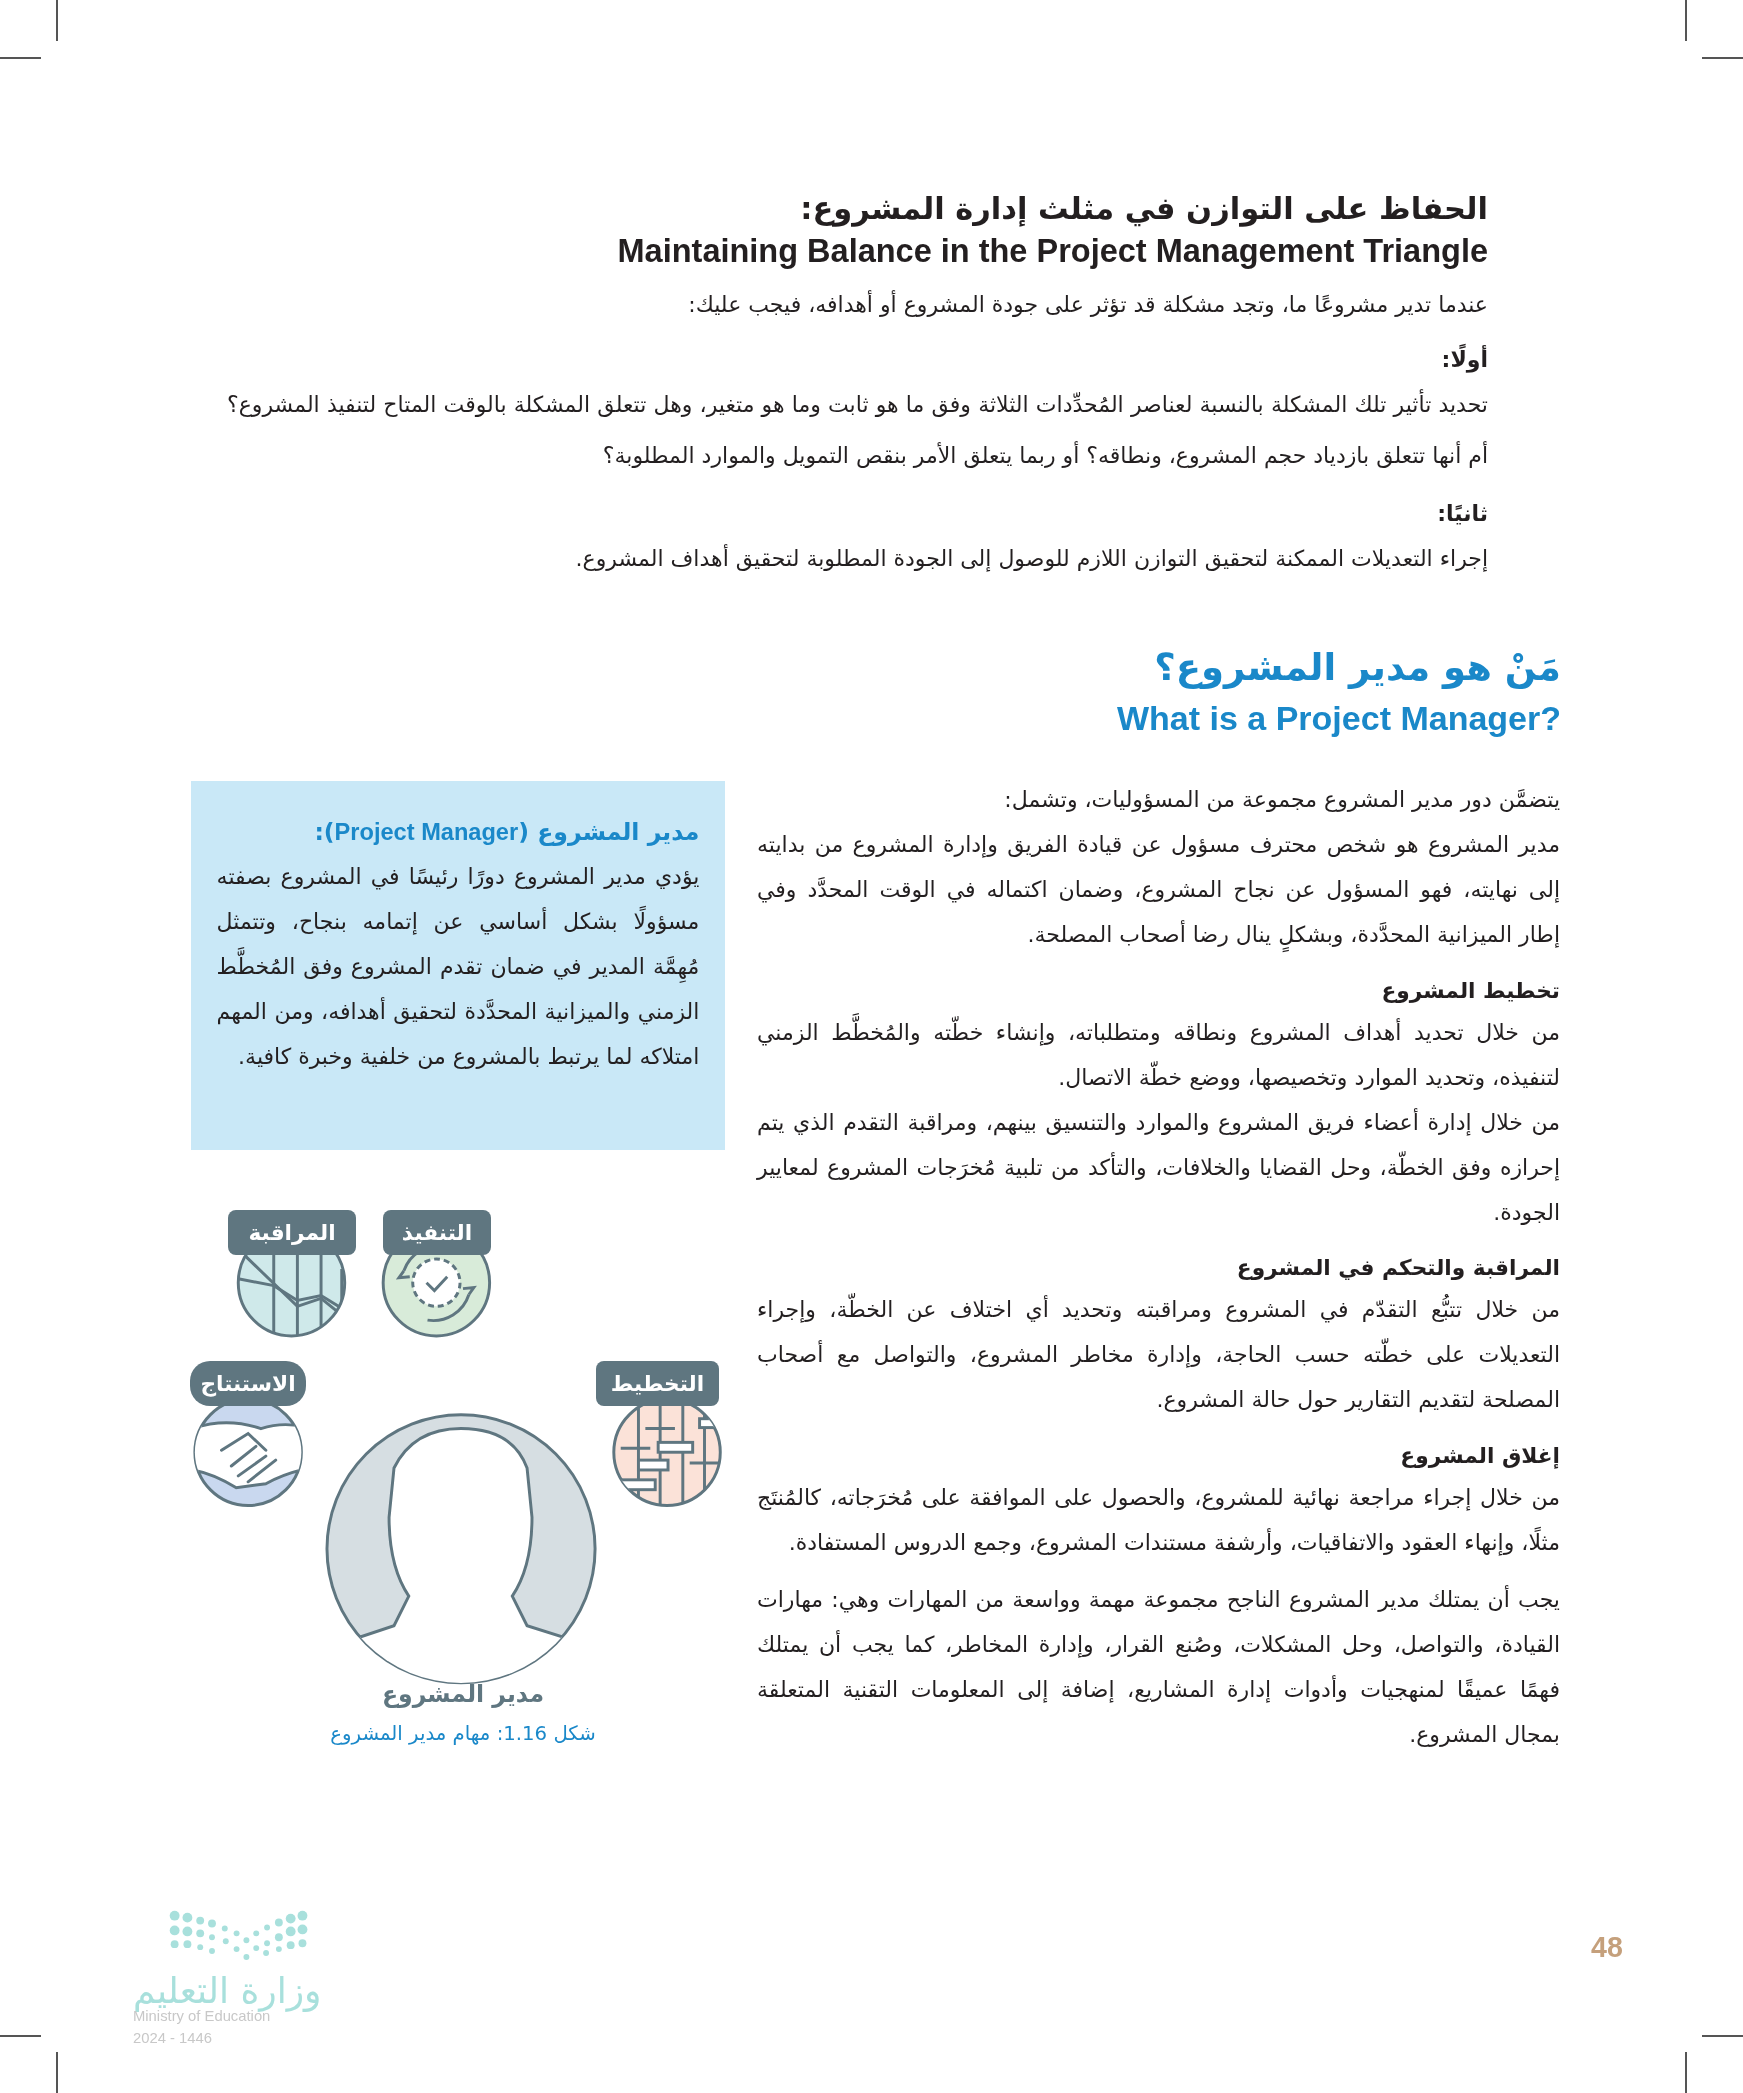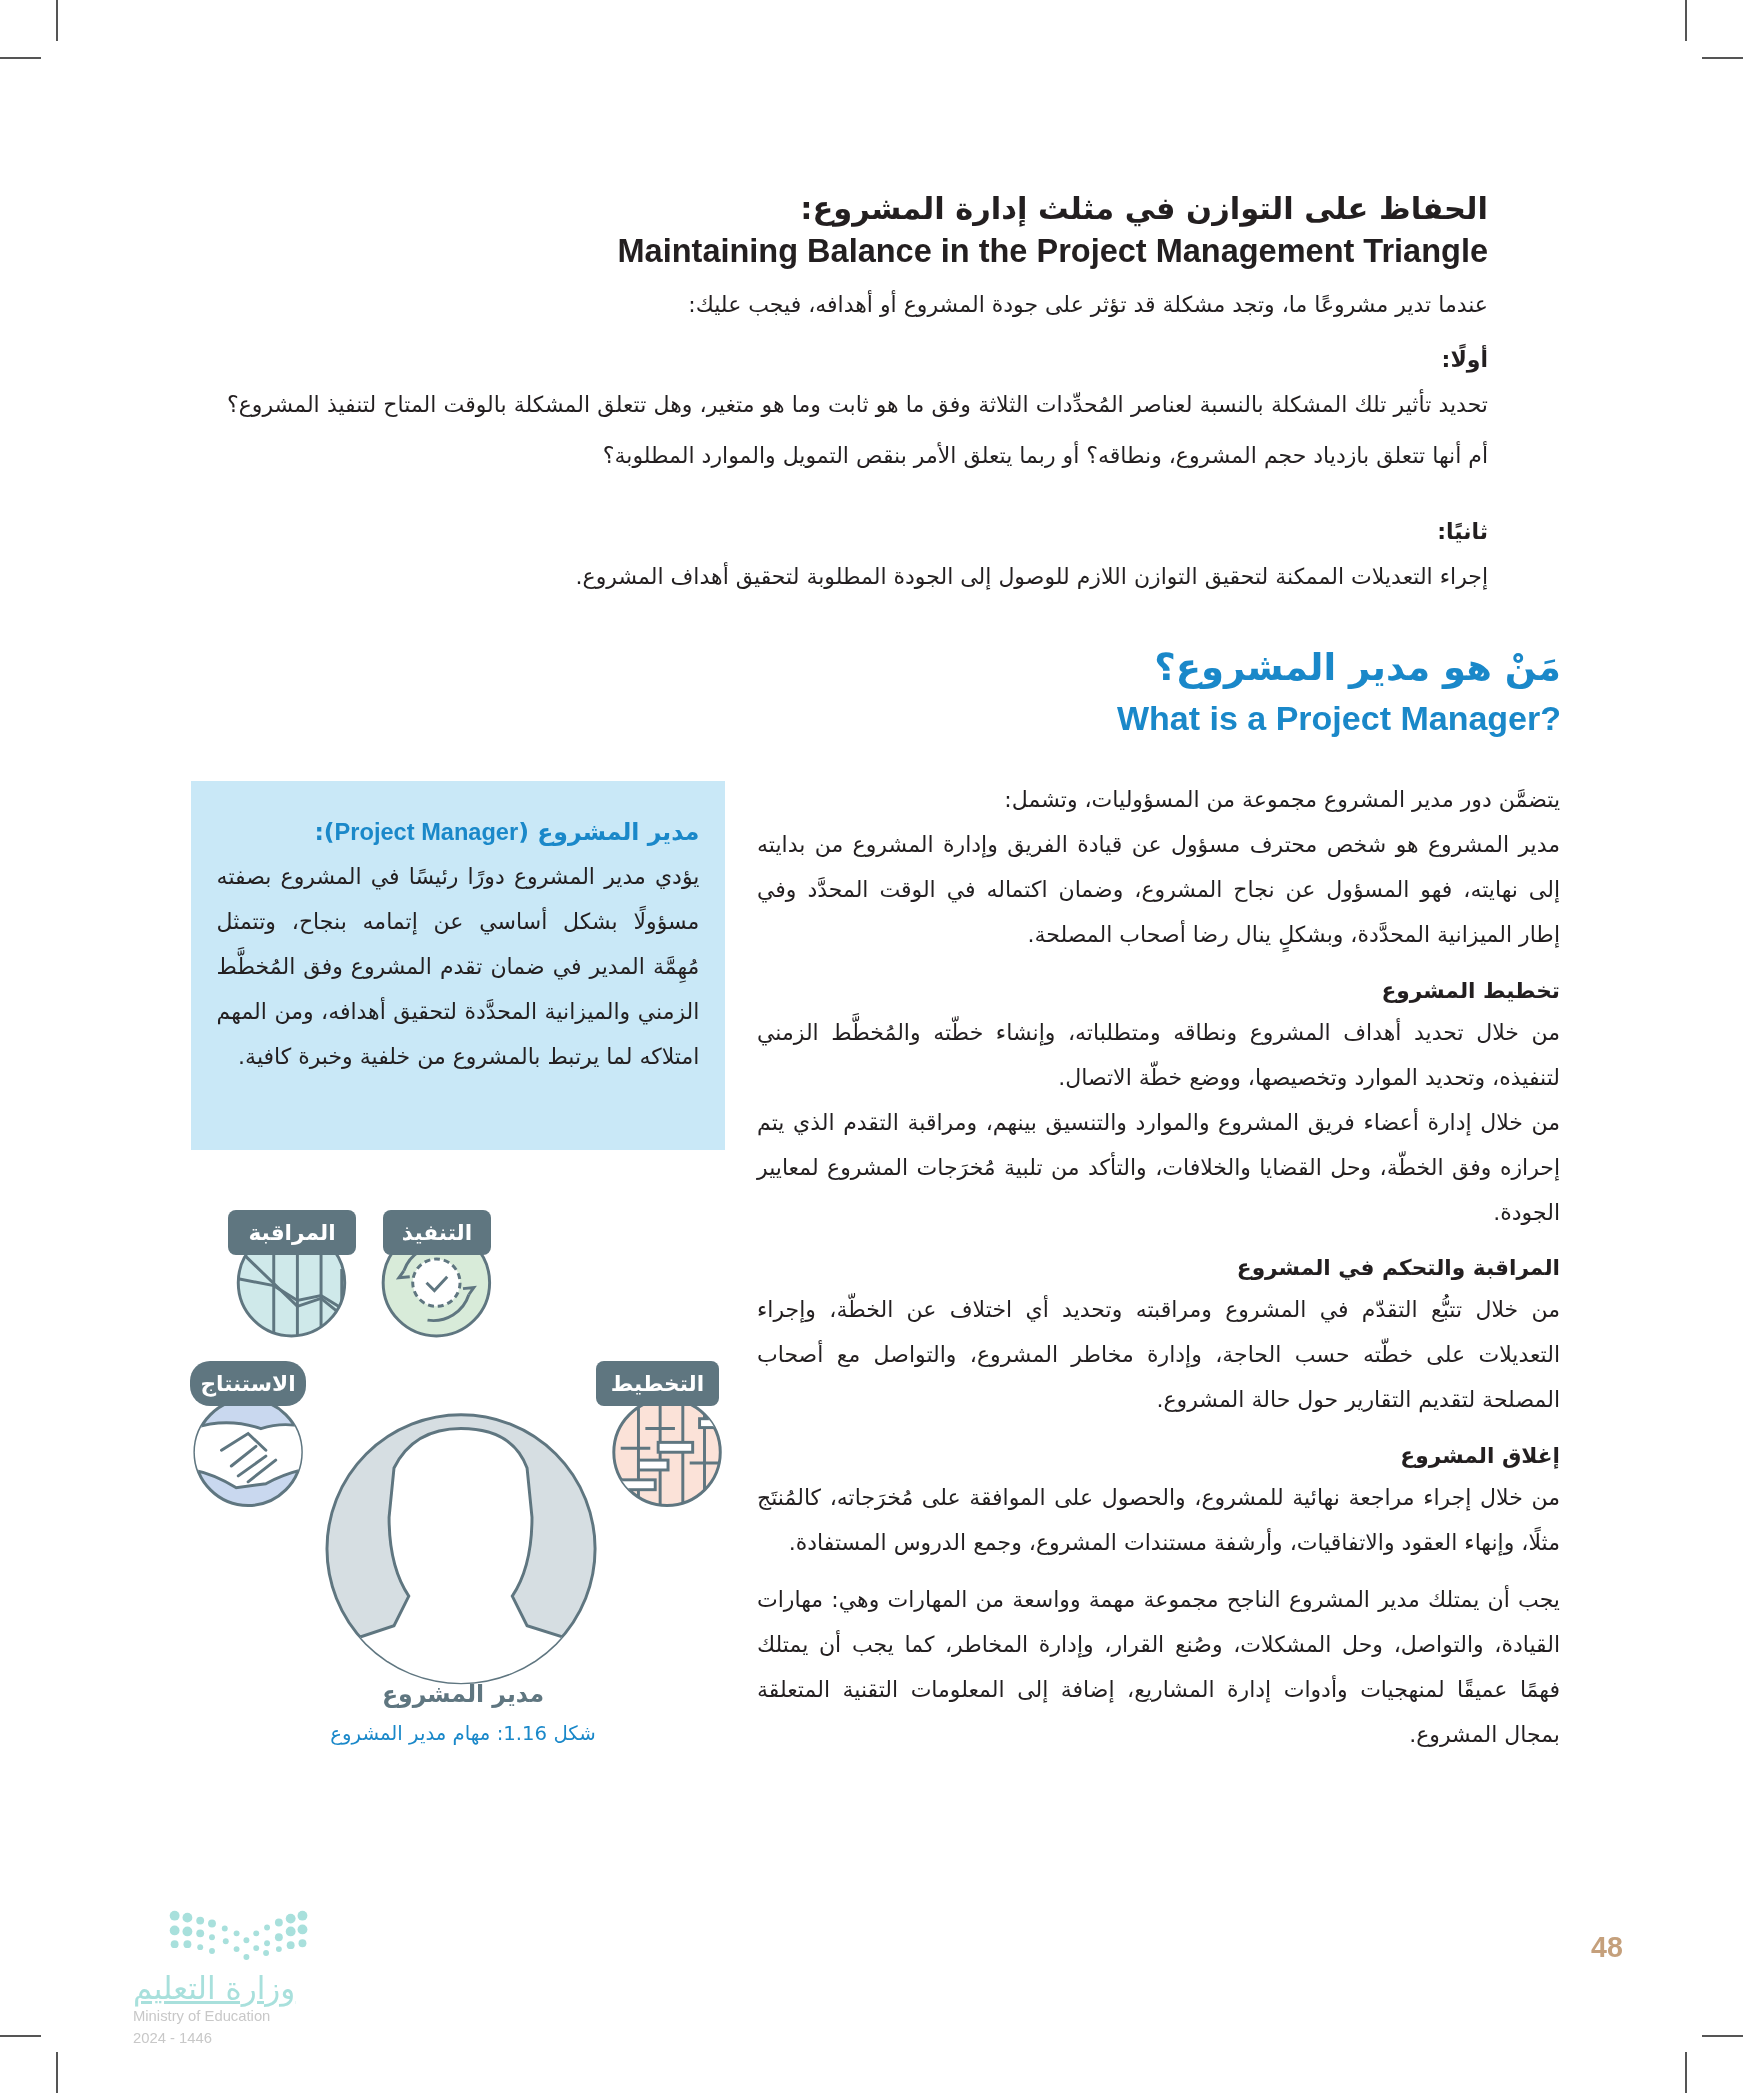--- a/index.html
+++ b/index.html
@@ -38,21 +38,21 @@
   #figure { position: absolute; left: 187px; top: 1192px; width: 552px; height: 552px; }
   .badge { position: absolute; background: #5f7680; color: #fff; border-radius: 7.9px;
            font-size: 21.7px; font-weight: bold; text-align: center; line-height: 45px; height: 45px; }
   #fig-title { position: absolute; left: 187px; width: 552px; top: 1680px; text-align: center;
                color: #5f7680; font-size: 23.6px; font-weight: bold; }
   #fig-caption { position: absolute; left: 187px; width: 552px; top: 1722px; text-align: center;
                  color: #1a88c9; font-size: 19.7px; direction: rtl; }
 
   
   #logo { position: absolute; left: 94px; top: 1886px; width: 236px; height: 148px; }
-  #logo .ar { position: absolute; left: 39px; top: 84px; font-size: 31px; color: #a8e0dc; direction: rtl; text-decoration: underline; }
+  #logo .ar { position: absolute; left: 39px; top: 84px; font-size: 36px; color: #a8e0dc; direction: rtl; }
   #logo .en { position: absolute; left: 39px; top: 122px; font-family: "Liberation Sans", sans-serif; font-size: 14.8px; color: #c8c8c8; }
   #logo .yr { position: absolute; left: 39px; top: 144px; font-family: "Liberation Sans", sans-serif; font-size: 14.8px; color: #c8c8c8; }
   #pagenum { position: absolute; left: 1591px; top: 1931px; font-family: "Liberation Sans", sans-serif; font-weight: bold;
              font-size: 28.6px; color: #c5a07c; }
 </style>
 </head>
 <body>
 
 <div class="crop" style="left:56px;top:0;width:2px;height:41px;"></div>
 <div class="crop" style="left:0;top:57px;width:41px;height:2px;"></div>
@@ -62,21 +62,21 @@
 <div class="crop" style="left:56px;top:2052px;width:2px;height:41px;"></div>
 <div class="crop" style="left:1702px;top:2035px;width:41px;height:2px;"></div>
 <div class="crop" style="left:1685px;top:2052px;width:2px;height:41px;"></div>
 
 <div id="sec1" class="rtl">
   <div class="h-ar">الحفاظ على التوازن في مثلث إدارة المشروع:</div>
   <div class="h-en">Maintaining Balance in the Project Management Triangle</div>
   <div class="p" style="margin-top:5.9px;">عندما تدير مشروعًا ما، وتجد مشكلة قد تؤثر على جودة المشروع أو أهدافه، فيجب عليك:</div>
   <div class="lbl">أولًا:</div>
   <div class="p just">تحديد تأثير تلك المشكلة بالنسبة لعناصر المُحدِّدات الثلاثة وفق ما هو ثابت وما هو متغير، وهل تتعلق المشكلة بالوقت المتاح لتنفيذ المشروع؟ أم أنها تتعلق بازدياد حجم المشروع، ونطاقه؟ أو ربما يتعلق الأمر بنقص التمويل والموارد المطلوبة؟</div>
-  <div class="lbl" style="margin-top:31px;">ثانيًا:</div>
+  <div class="lbl" style="margin-top:13px;">ثانيًا:</div>
   <div class="p">إجراء التعديلات الممكنة لتحقيق التوازن اللازم للوصول إلى الجودة المطلوبة لتحقيق أهداف المشروع.</div>
 </div>
 
 <div id="sec2-head" class="rtl">
   <div class="h-ar">مَنْ هو مدير المشروع؟</div>
   <div class="h-en">What is a Project Manager?</div>
 </div>
 
 <div id="col" class="rtl">
   <div class="p" style="margin-top:3.9px;">يتضمَّن دور مدير المشروع مجموعة من المسؤوليات، وتشمل:</div>

